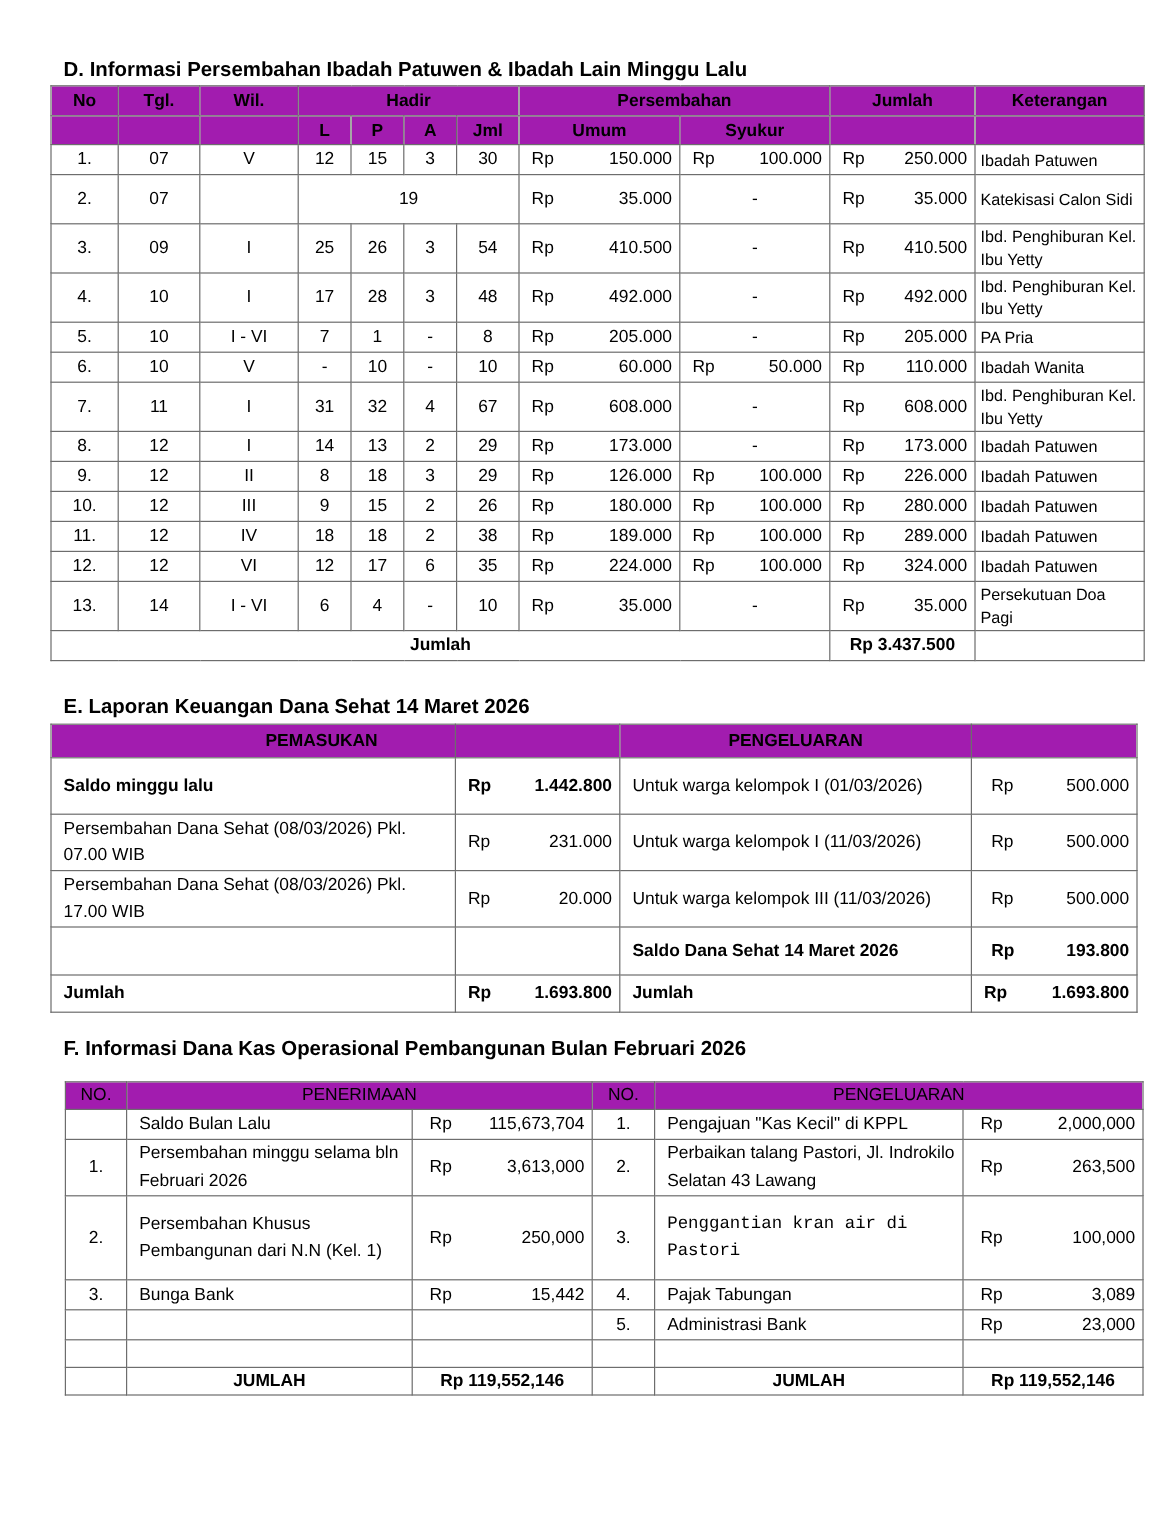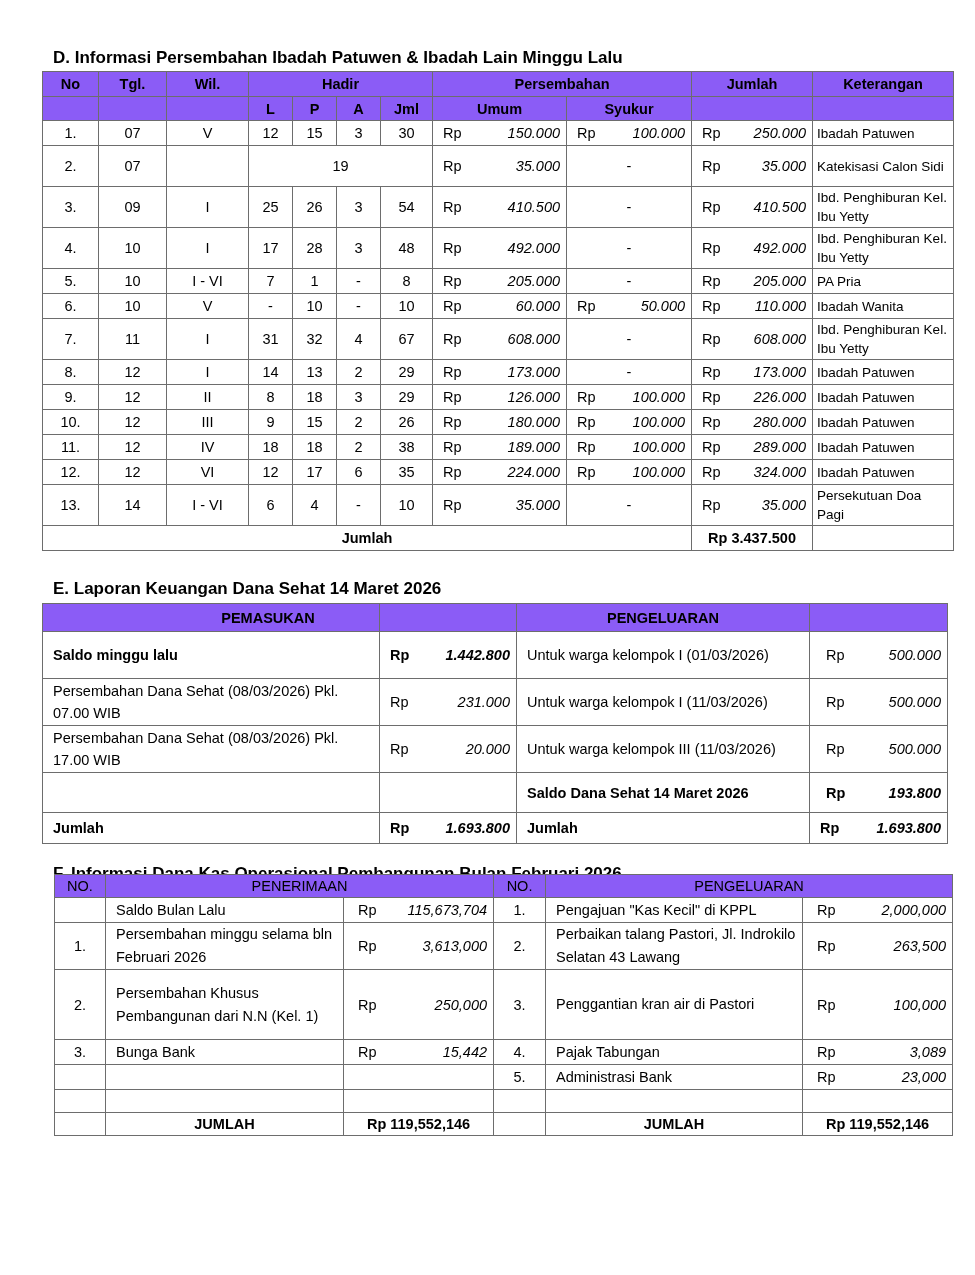--- a/index.html
+++ b/index.html
@@ -1,25 +1,25 @@
 <!DOCTYPE html>
 <html><head>
 <meta charset="utf-8">
 <style>
   html, body { margin:0; padding:0; background:#ffffff; }
   body { width:975px; height:1275px; position:relative; font-family:"Liberation Sans", sans-serif; color:#000; overflow:hidden; }
   .sec-title { position:absolute; font-weight:bold; font-size:17px; white-space:nowrap; }
   table { position:absolute; border-collapse:collapse; table-layout:fixed; font-size:14.5px; }
   td, th { border:1.5px solid #6d6d6d; padding:0 4px; line-height:18px; overflow:hidden; }
-  th { background:#8b5cf6; font-weight:bold; text-align:center; }
+  th { background:#a21caf; font-weight:bold; text-align:center; }
   .c { text-align:center; }
   .b { font-weight:bold; }
   .money { display:flex; justify-content:space-between; align-items:center; }
   .money .rp { padding-left:6px; }
-  .money .amt { padding-right:2px;font-style:italic; }
+  .money .amt { padding-right:2px; }
   .ket { font-size:13.5px; line-height:19px; }
   .thin { font-weight:normal; }
 </style>
 </head>
 <body>
 
 <div class="sec-title" style="left:53px;top:48px;">D. Informasi Persembahan Ibadah Patuwen &amp; Ibadah Lain Minggu Lalu</div>
 <table style="left:42px;top:71px;width:911px;">
   <colgroup>
     <col style="width:56px">
@@ -486,21 +486,21 @@
           <div class="money">
             <span class="rp">Rp</span>
             <span class="amt">1.693.800</span>
           </div>
         </td>
   </tr>
 </tbody>
   </table>
 
 <div class="sec-title" style="left:53px;top:864px;">F. Informasi Dana Kas Operasional  Pembangunan Bulan Februari 2026</div>
-<table style="left:54px;top:874px;width:898px;border-radius:22px;">
+<table style="left:54px;top:901px;width:898px;border-radius:22px;">
   <colgroup>
     <col style="width:51px">
       <col style="width:238px">
       <col style="width:150px">
     <col style="width:52px">
       <col style="width:257px">
       <col style="width:150px">
   </colgroup>
   <tbody>
       <tr style="height:23px">
@@ -550,21 +550,21 @@
       <tr style="height: 70px;">
         <td class="c">2.</td>
         <td style="padding-left:10px;line-height:23px;">Persembahan Khusus Pembangunan dari N.N (Kel. 1)</td>
         <td>
           <div class="money">
             <span class="rp" style="padding-left:10px">Rp</span>
             <span class="amt">250,000</span>
           </div>
         </td>
         <td class="c">3.</td>
-        <td style="padding-left:10px;line-height:23px;">Penggantian kran air di Pastori</td>
+        <td style="padding-left:10px;line-height:23px;font-family:Liberation Mono, monospace;">Penggantian kran air di Pastori</td>
         <td>
           <div class="money">
             <span class="rp" style="padding-left:10px">Rp</span>
             <span class="amt">100,000</span>
           </div>
         </td>
       </tr>
       <tr style="height: 25px;">
         <td class="c">3.</td>
         <td style="padding-left:10px;line-height:23px;">Bunga Bank</td>

